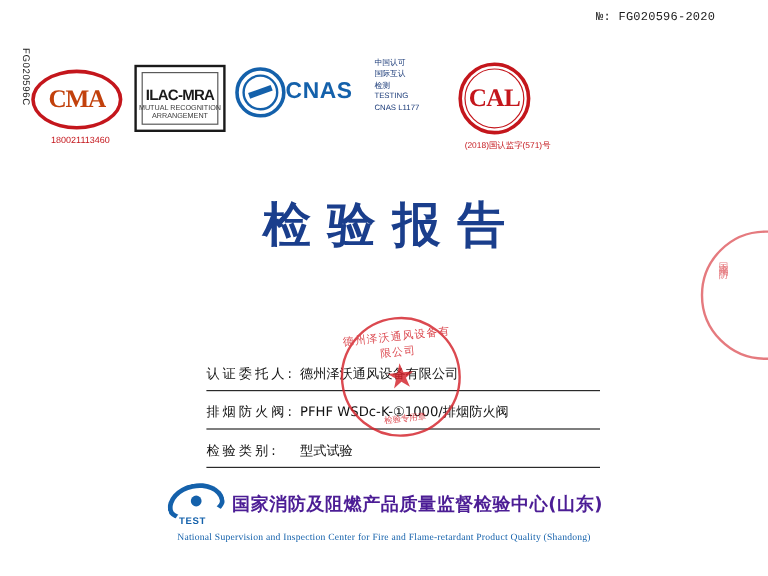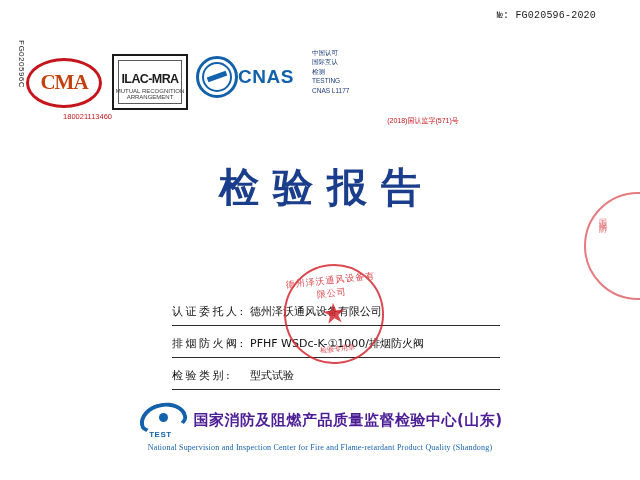--- a/index.html
+++ b/index.html
@@ -80,21 +80,21 @@
     font-size: 21px;
     font-weight: bold;
     font-family: "Liberation Serif", serif;
     letter-spacing: -1px;
   }
   .cma .subcode {
     position: absolute;
     left: -4px;
     top: 54px;
     width: 90px;
-    text-align: right;
+    text-align: center;
     font-size: 7.5px;
     color: #c4161c;
   }
   
   .ilac {
     left: 112px;
     top: 14px;
     width: 76px;
     height: 56px;
   }
@@ -440,20 +440,25 @@
       <div class="label">ILAC-MRA</div>
       <div class="sub">MUTUAL RECOGNITION ARRANGEMENT</div>
     </div>
 
     <div class="logo cnas-side" style="white-space:pre-line;">中国认可
 国际互认
 检测
 TESTING
 CNAS L1177</div>
 
+    <div class="logo cal">
+      <div class="ring"></div>
+      <div class="ring-in"></div>
+      <div class="letters">CAL</div>
+    </div>
     <div class="logo cal-code">(2018)国认监字(571)号</div>
   </div>
 
   <div class="title-cn">检验报告</div>
 
   <div class="stamp-edge">
     <div class="vtxt">国家消防</div>
   </div>
 
   <div class="fields">

